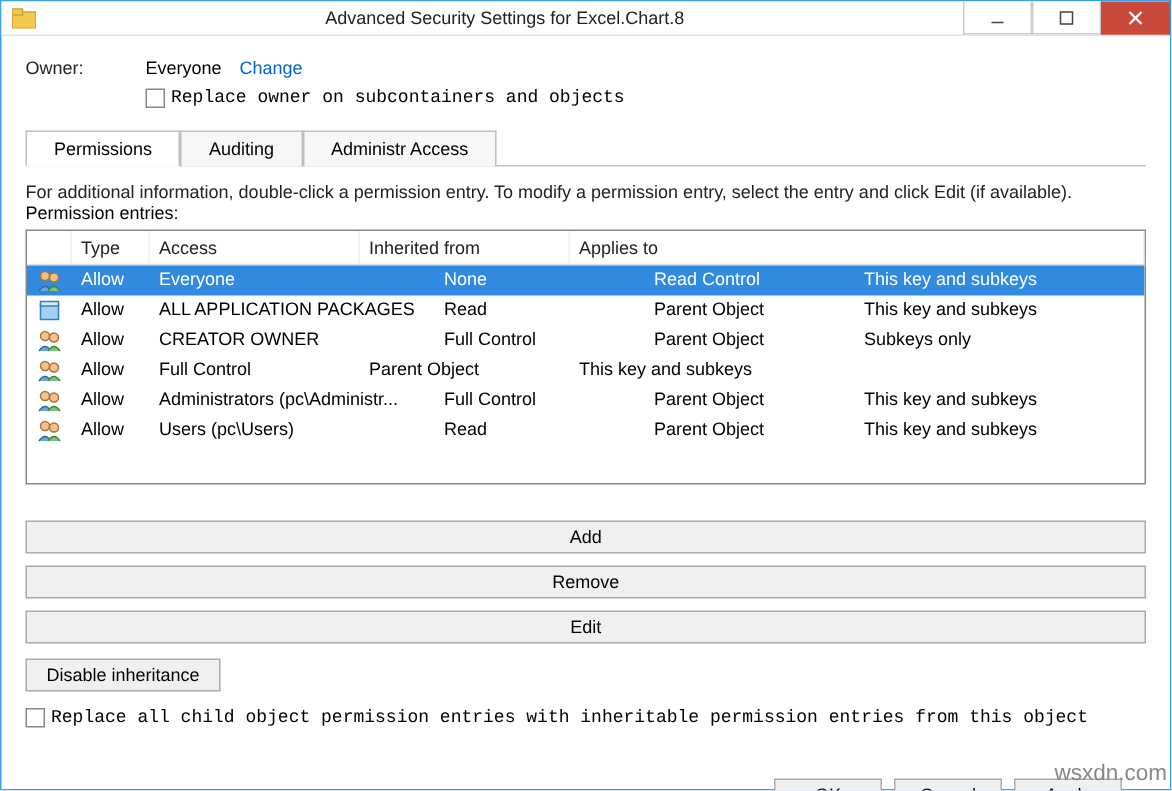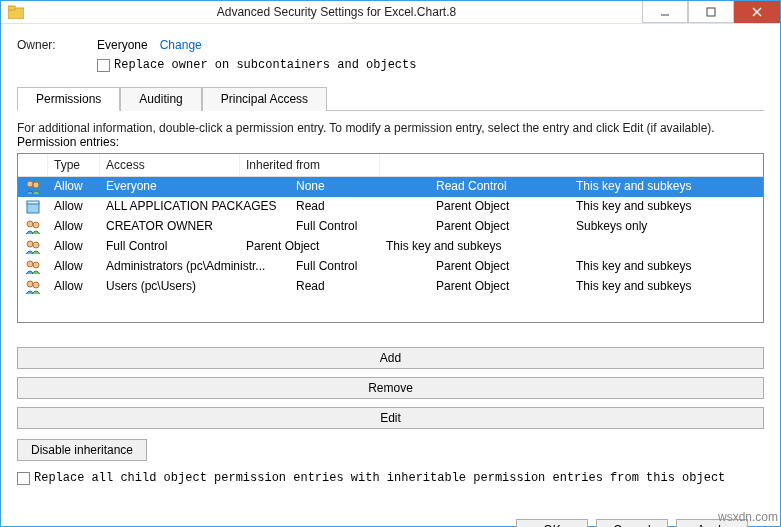--- a/index.html
+++ b/index.html
@@ -38,21 +38,21 @@
     .c-access { width: 140px; }
     .c-inherited { width: 140px; }
     .c-applies { flex: 1; }
     .row-icon { width:16px; height:16px; }
     .btnrow { display: flex; gap: 8px; margin-top: 24px; flex-direction: column; }
     .btn { min-width: 72px; height: 22px; padding: 0 12px; border: 1px solid #adadad; background: #f0f0f0; cursor: pointer; display:flex; align-items:center; justify-content:center; }
     .disable-inh { margin-top: 10px; width: 130px; }
     .bottom-check { display: flex; align-items: center; margin-top: 10px; }
     .sep { height: 1px; background: #ddd; margin-top: 14px; }
     .dlg-btns { display: flex; justify-content: flex-end; gap: 8px; padding: 10px 32px; }
-    .watermark { position:absolute; right:3px; bottom:3px; color:#888; font-size:12px; }
+    .watermark { position:absolute; right:3px; bottom:3px; color:#888; font-size:15px; }
     svg { display:block; }
   </style>
 </head>
 <body>
 
 <div class="window">
   <div class="titlebar">
     <div class="sysicon">
       <svg width="16" height="14">
           <rect x="0" y="3" width="16" height="11" fill="#f2c94c" stroke="#caa43a"></rect>
@@ -87,32 +87,33 @@
       <div class="change-link">Change</div>
     </div>
     <div class="checkbox-row">
       <span class="chk"></span>
       <label>Replace owner on subcontainers and objects</label>
     </div>
 
     <div class="tabs">
       <div class="tab active">Permissions</div>
       <div class="tab">Auditing</div>
-      <div class="tab">Principal Access</div>
+      <div class="tab">Administr Access</div>
     </div>
 
     <div class="info-text">For additional information, double-click a permission entry. To modify a permission entry, select the entry and click Edit (if available).</div>
     <div class="entries-label">Permission entries:</div>
 
     <div class="table-wrap">
       <div class="thead">
         <div class="th c-icon"></div>
         <div class="th c-type">Type</div>
         <div class="th c-access">Access</div>
         <div class="th c-inherited">Inherited from</div>
+        <div class="th c-applies">Applies to</div>
       </div>
       <div class="tbody" id="tbody">
           <div class="tr selected">
             <div class="td c-icon">
               <svg class="row-icon" width="16" height="16">
                 <circle cx="5" cy="5" r="3" fill="#f4c18a" stroke="#a6763e"></circle>
                 <circle cx="11" cy="6" r="3" fill="#f4c18a" stroke="#a6763e"></circle>
                 <path d="M1 15 Q5 9 9 15" fill="#6aa8d8" stroke="#2f6a9b"></path>
                 <path d="M7 15 Q11 9 15 15" fill="#7fbf7f" stroke="#3d8a3d"></path>
               </svg>

